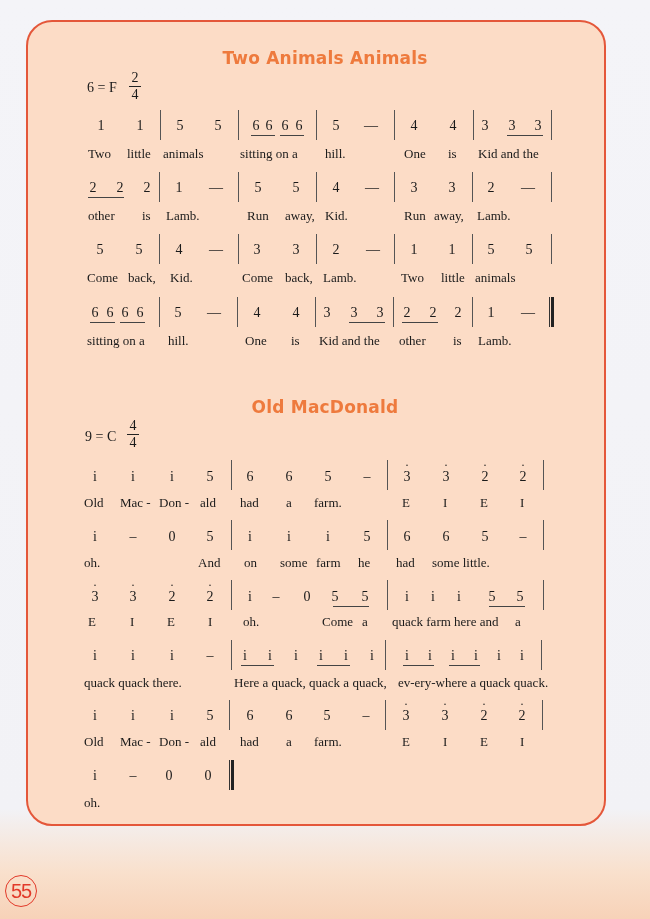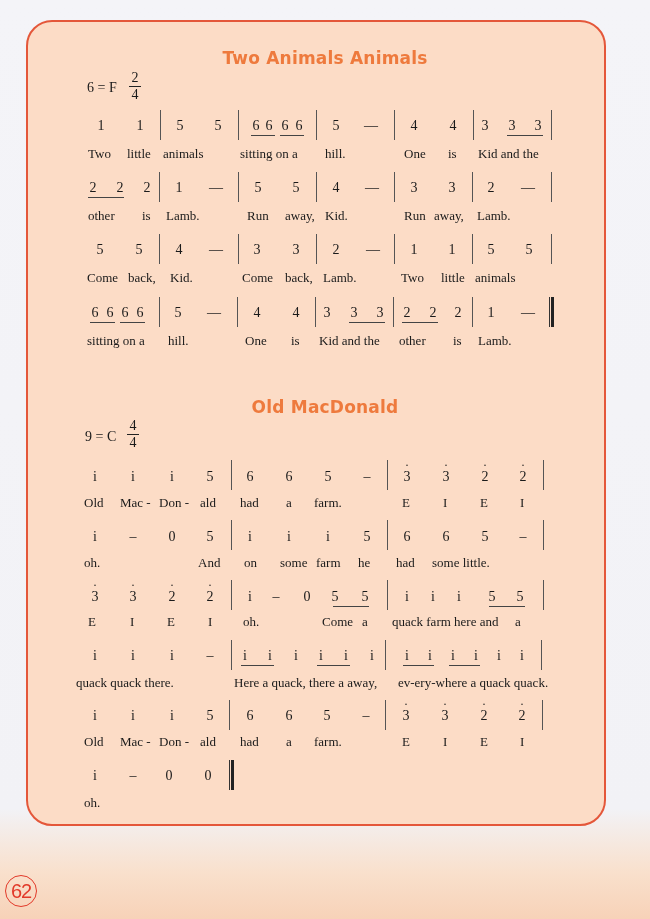--- a/index.html
+++ b/index.html
@@ -303,22 +303,22 @@
   <span class="note" style="left:407px;top:648px;">i</span>
   <span class="note" style="left:430px;top:648px;">i</span>
   <span class="note" style="left:453px;top:648px;">i</span>
   <span class="note" style="left:476px;top:648px;">i</span>
   <span class="note" style="left:499px;top:648px;">i</span>
   <span class="note" style="left:522px;top:648px;">i</span>
   <div class="uline" style="left:403px;top:665px;width:31px;"></div>
   <div class="uline" style="left:449px;top:665px;width:31px;"></div>
   <div class="barline" style="left:541px;top:640px;"></div>
 
-  <span class="lyric" style="left:76px;top:675px;">quack quack there.</span>
-  <span class="lyric" style="left:234px;top:675px;">Here a quack, there  a  away,</span>
+  <span class="lyric" style="left:84px;top:675px;">quack quack there.</span>
+  <span class="lyric" style="left:234px;top:675px;">Here a quack, quack  a  quack,</span>
   <span class="lyric" style="left:398px;top:675px;">ev-ery-where a quack quack.</span>
 </div>
 
 <div>
   <span class="note" style="left:95px;top:708px;">i</span>
   <span class="note" style="left:133px;top:708px;">i</span>
   <span class="note" style="left:172px;top:708px;">i</span>
   <span class="note" style="left:210px;top:708px;">5</span>
   <div class="barline" style="left:229px;top:700px;"></div>
   <span class="note" style="left:250px;top:708px;">6</span>
@@ -347,13 +347,13 @@
 
 <div>
   <span class="note" style="left:95px;top:768px;">i</span>
   <span class="note" style="left:133px;top:768px;">–</span>
   <span class="note" style="left:169px;top:768px;">0</span>
   <span class="note" style="left:208px;top:768px;">0</span>
   <div class="dbar" style="left:229px;top:760px;"></div>
   <span class="lyric" style="left:84px;top:795px;">oh.</span>
 </div>
 
-<div class="pagenum">62</div>
+<div class="pagenum">55</div>
 
 </body></html>

